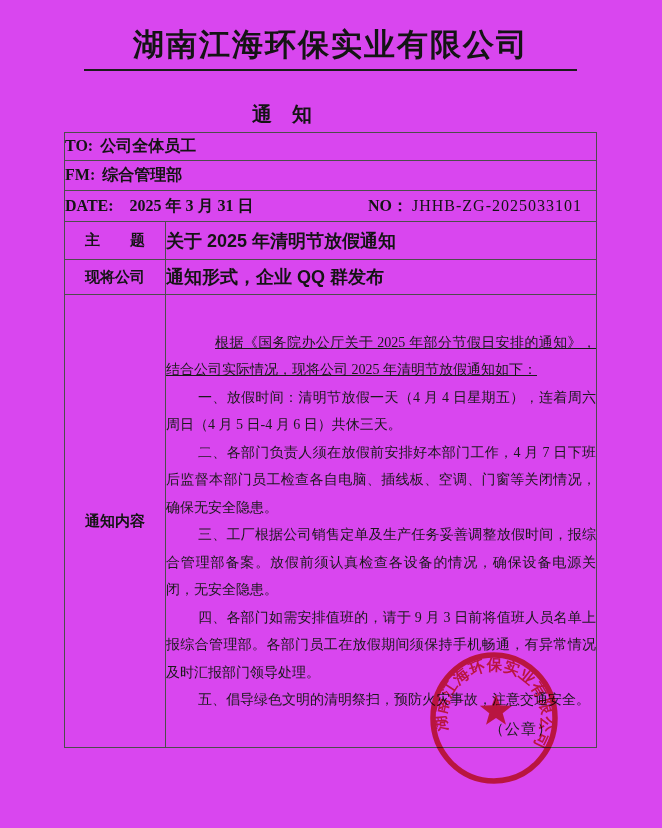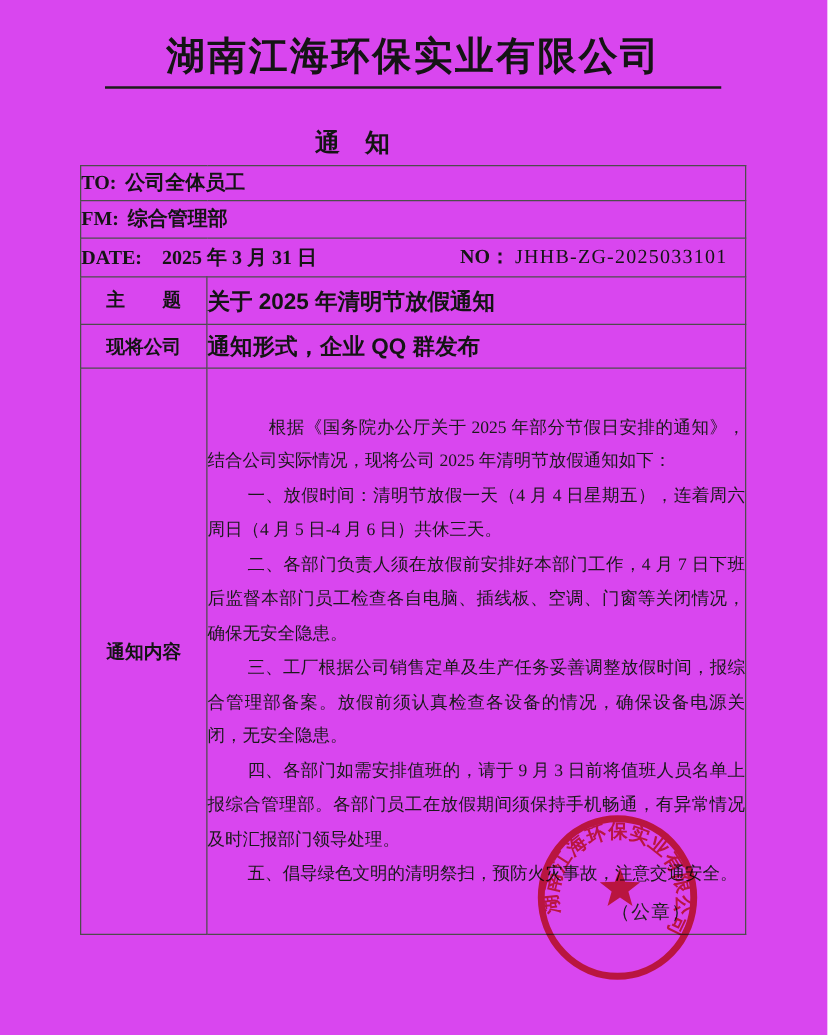--- a/index.html
+++ b/index.html
@@ -43,21 +43,21 @@
     font-family:Liberation Sans, sans-serif;
     font-weight:bold; font-size:18px; padding-left:7px;
   }
   .r5 .label-cell, .r5 .value-cell { height:34px; }
   .content-row .label-cell { height:452px; }
   .content-cell { vertical-align:top; padding:1px 3px 0 2px; }
   .body-para {
     margin:0; font-size:14px; line-height:27.5px; text-align:justify;
     text-indent:32px; color:#1a1a1a;
   }
-  .body-para.deep-indent { text-indent:49px; }
+  .body-para.deep-indent { text-indent:49px;text-decoration:underline; }
   .stamp { position:absolute; left:412px; top:645px; width:170px; height:170px; }
   .stamp-caption {
     position:absolute; left:60px; top:75px; font-size:15px; color:#222;
     letter-spacing:1px; white-space:nowrap;margin-left:17px;
   }
   .stamp svg { position:absolute; left:0; top:0; mix-blend-mode:multiply; opacity:0.88; }
   .stamp-ring-text {
     font-family:"Liberation Serif","DejaVu Serif",serif;
     font-size:15.5px; font-weight:bold;
   }

